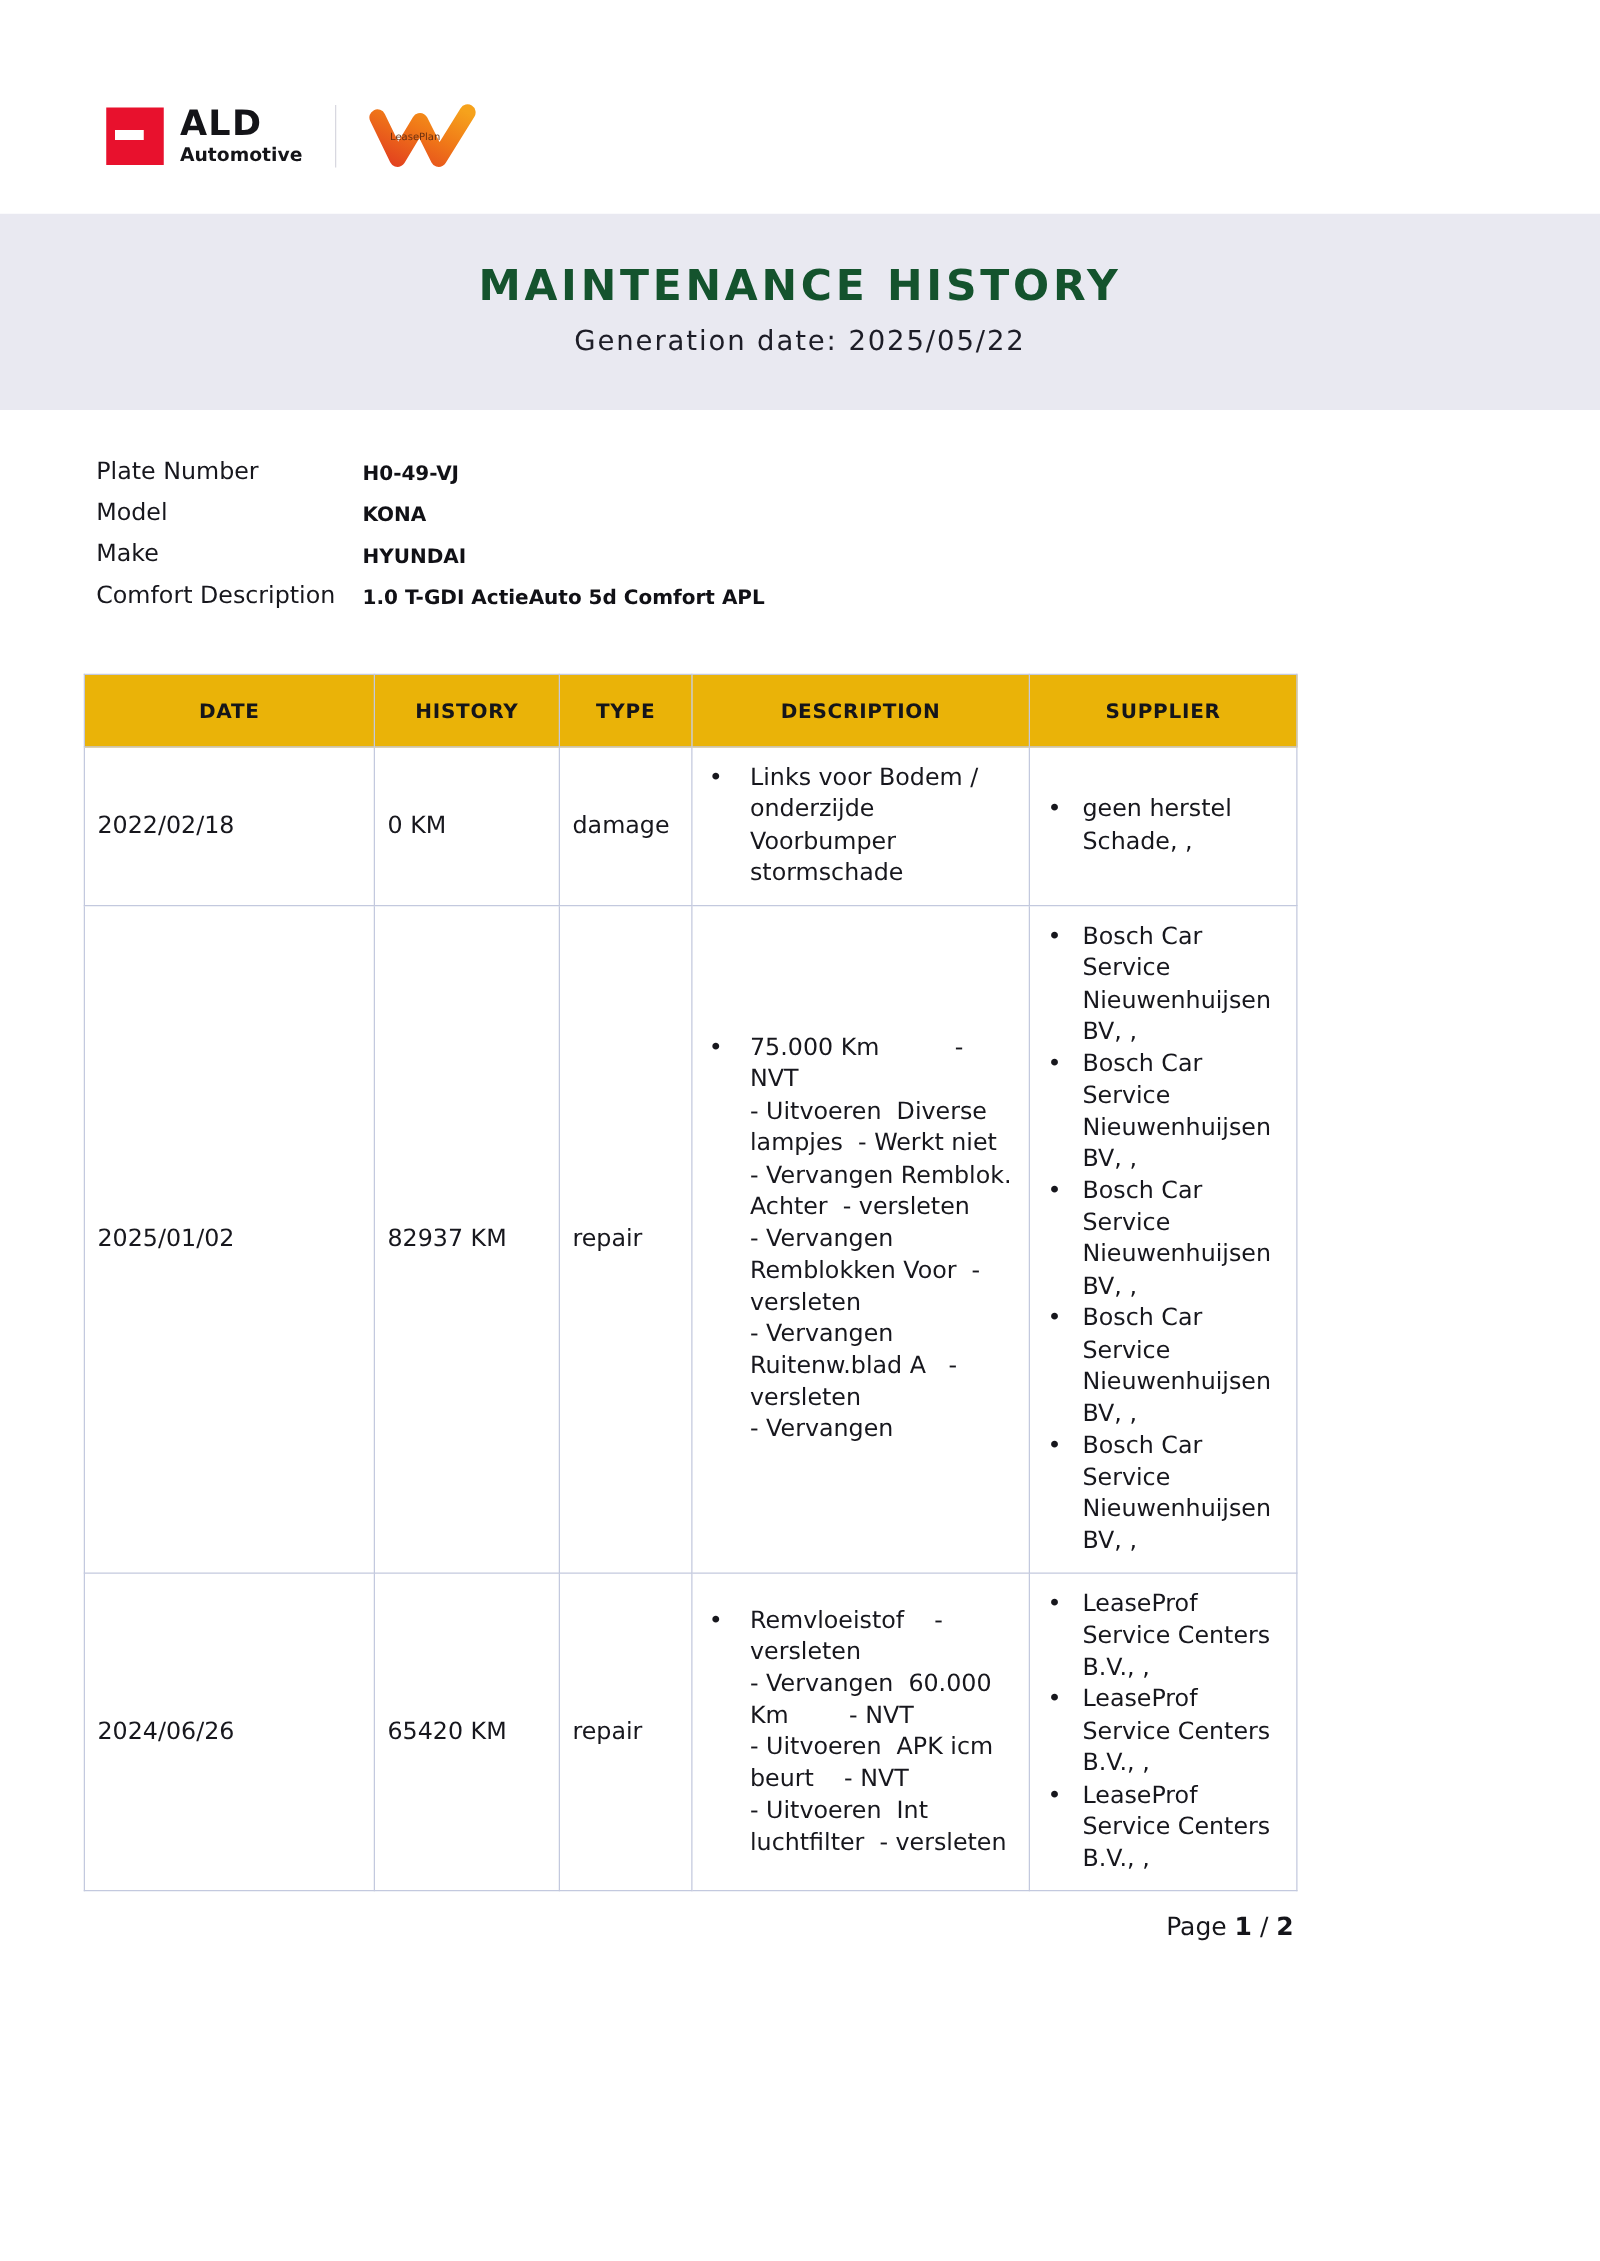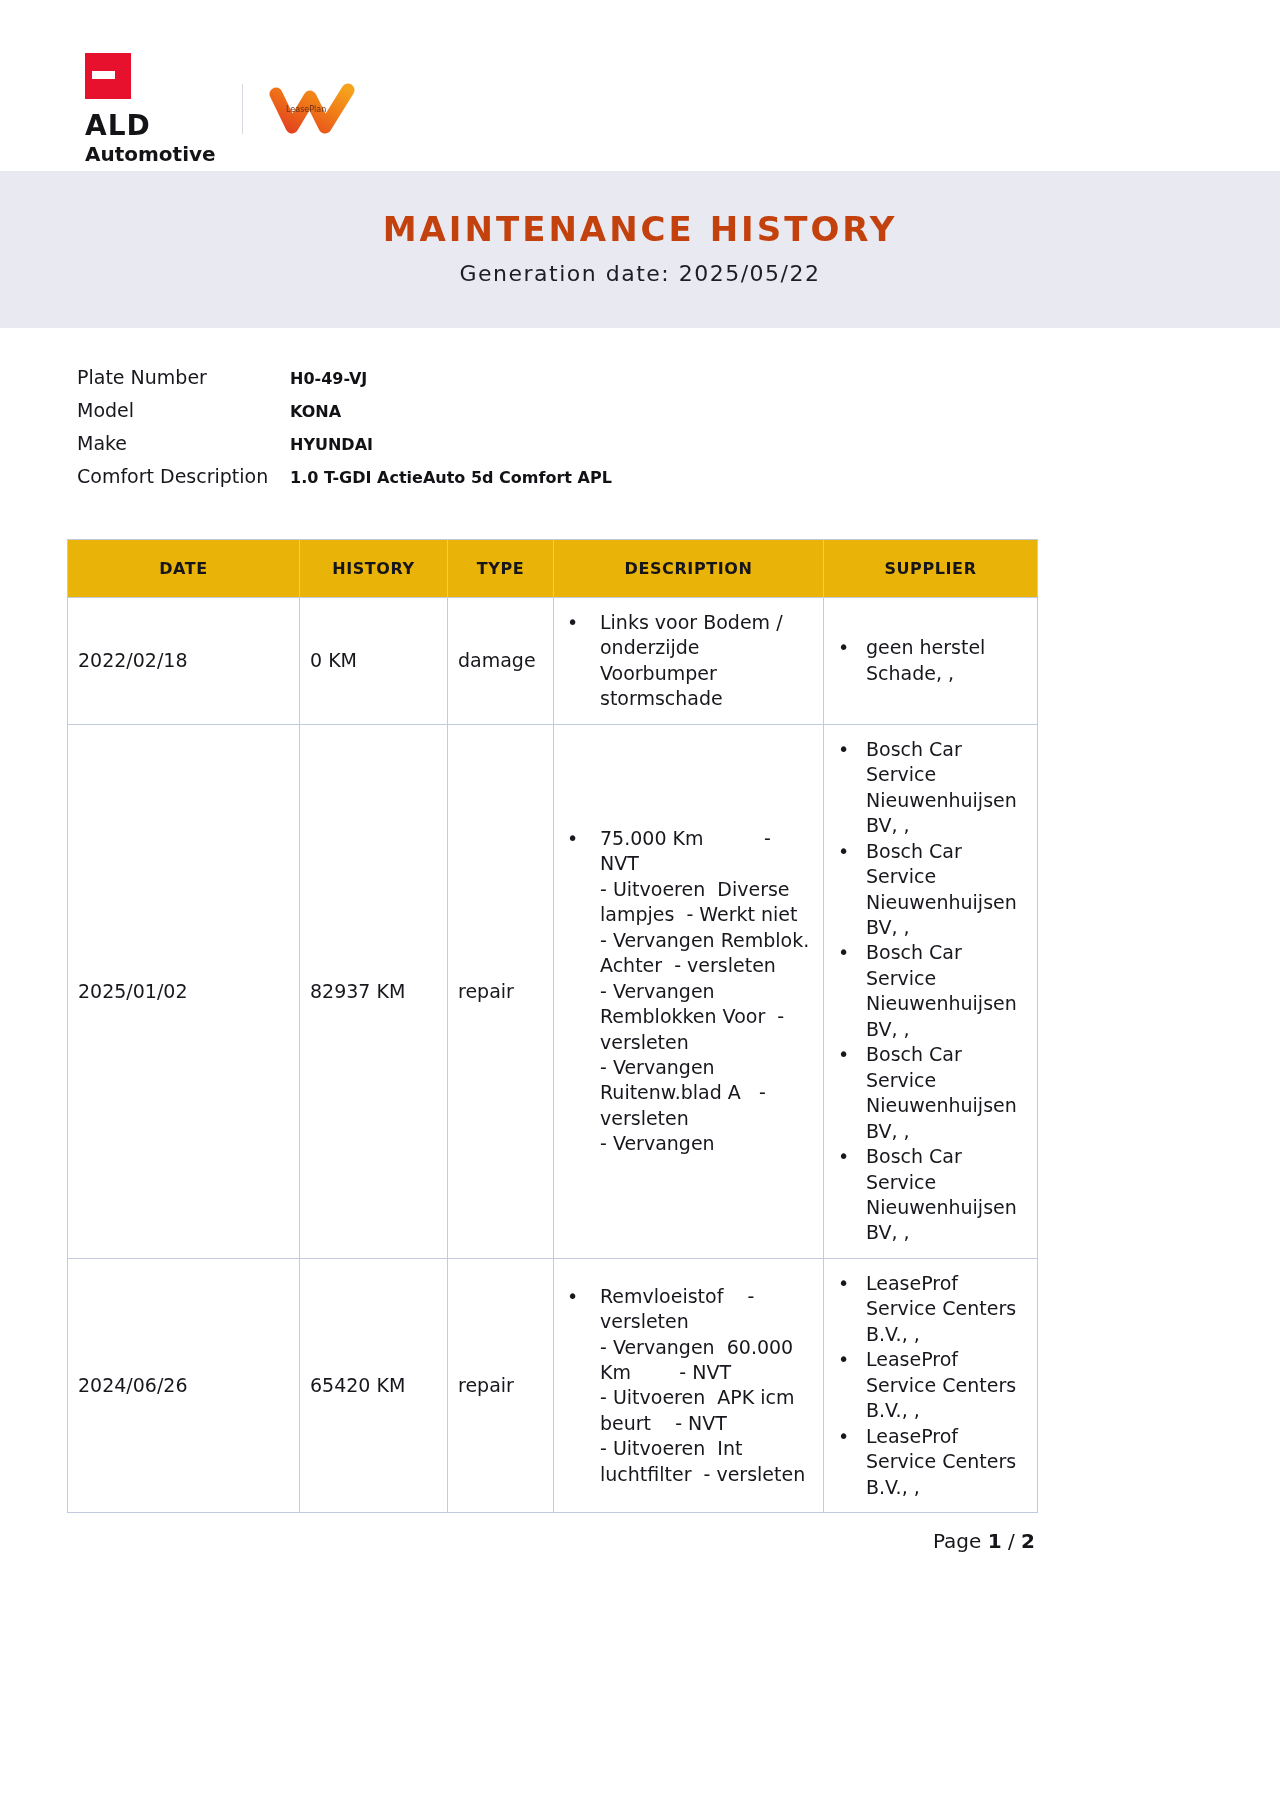--- a/index.html
+++ b/index.html
@@ -12,41 +12,41 @@
     overflow: hidden;
   }
 
   
   .logo-row {
     display: flex; align-items: center;
     padding: 83px 0 0 85px;
     height: 135px;
     gap: 26px;
   }
-  .ald-logo { display: flex; gap: 13px; flex-direction: column; }
+  .ald-logo { display: flex; align-items: center; gap: 13px; }
   .ald-mark { width: 46px; height: 46px; background: #e8112d; position: relative; flex: 0 0 46px; }
   .ald-mark::after {
     content: ""; position: absolute; left: 7px; top: 18px;
     width: 23px; height: 8px; background: #ffffff;
   }
   .ald-text .ald-name { font-size: 28px; font-weight: bold; letter-spacing: 1px; line-height: 1.0; color: #141418; }
-  .ald-text .ald-sub  { font-size: 20px; font-weight: bold; color: #141418; margin-top: 2px; }
+  .ald-text .ald-sub  { font-size: 15px; font-weight: bold; color: #141418; margin-top: 2px; }
   .logo-divider { width: 1px; height: 50px; background: #d8d8e0; }
   .lp-logo { display: flex; align-items: center; }
 
   
   .banner {
     margin-top: 36px;
     background: #e9e9f1;
     text-align: center;
     padding: 38px 0 42px 0;
   }
   .banner h1 {
     font-size: 34px; font-weight: bold; letter-spacing: 3px;
-    color: #c2410c;
+    color: #14532d;
   }
   .banner .gen-date {
     font-size: 22px; letter-spacing: 1.5px; margin-top: 12px; color: #1d1d27;
   }
 
   
   .vehicle-info { margin: 38px 0 0 77px; }
   .vehicle-row { display: flex; align-items: flex-end; margin-bottom: 11px; }
   .vehicle-label { width: 213px; font-size: 19px; color: #17171d; flex: 0 0 213px; }
   .vehicle-value { font-size: 16px; font-weight: bold; color: #111116; }

